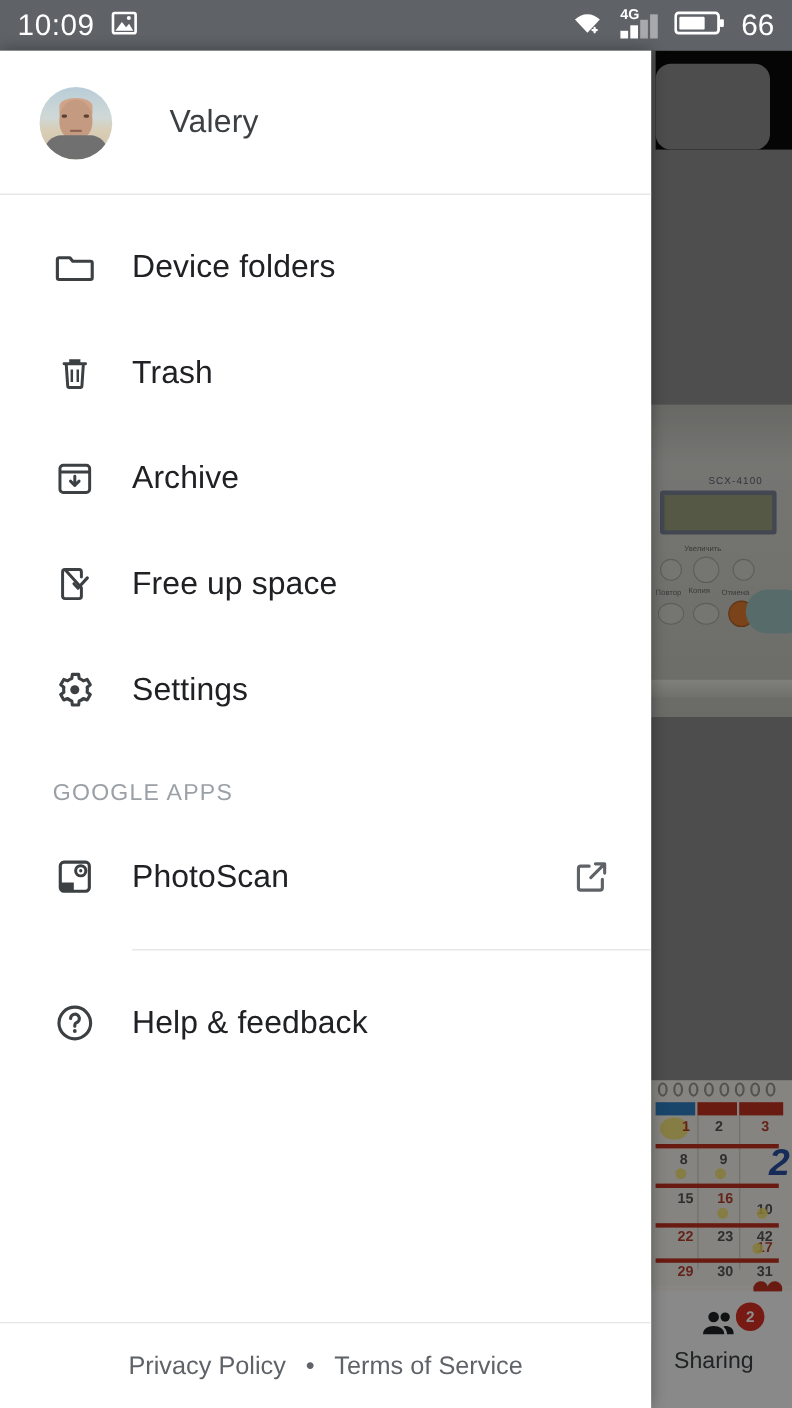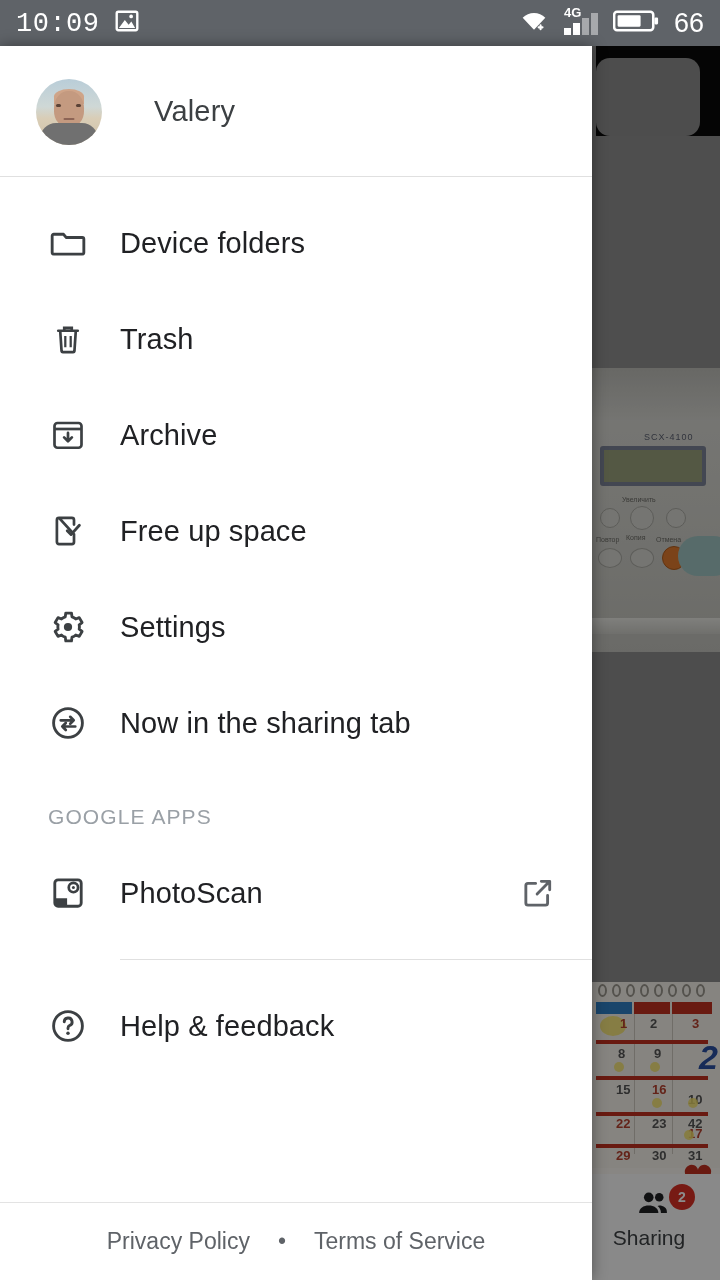--- a/index.html
+++ b/index.html
@@ -178,21 +178,21 @@
   }
 
   
   #status-bar{
     position:absolute; left:0; top:0; width:720px; height:46px;
     background:#5f6368; color:#fff;
     display:flex; align-items:center; padding:0 16px;
     z-index:40;
   }
   #status-time{ font-size:27px; letter-spacing:.5px; }
-  #status-left{ display:flex; align-items:flex-end; gap:14px;font-family:Liberation Mono, monospace; }
+  #status-left{ display:flex; align-items:flex-start; gap:14px; }
   #status-right{ margin-left:auto; display:flex; align-items:center; gap:15px; }
   #battery-pct{ font-size:27px; }
   .sig-bar{ width:7px; background:#fff; display:inline-block; }
 
   
   #drawer{
     position:absolute; left:0; top:46px; width:592px; height:1234px;
     background:#ffffff; z-index:50;
     display:flex; flex-direction:column;
     box-shadow:0 0 14px rgba(0,0,0,.4);
@@ -262,21 +262,21 @@
   .section-header span{
     font-size:21px; color:#9aa0a6; letter-spacing:1.1px;
   }
 
   .inset-divider{
     height:1px; background:#e0e0e0; margin:18px 0 18px 120px;
   }
 
   #footer{
     flex:0 0 78px; border-top:1px solid #e3e3e3;
-    display:flex; align-items:center; justify-content:center; gap:28px;
+    display:flex; align-items:center; justify-content:center; gap:18px;
   }
   #footer a{
     font-size:23px; color:#5f6368; text-decoration:none;
   }
   #footer .dot{ font-size:23px; color:#5f6368; }
 </style>
 </head>
 <body>
 
 <div id="bg-layer">
@@ -485,30 +485,20 @@
       <span class="menu-icon">
         <svg viewBox="0 0 24 24" width="38" height="38" aria-hidden="true">
           <path d="M19.2 12c0-.5-.05-.95-.14-1.4l1.84-1.4-1.8-3.1-2.18.85a6.6 6.6 0 0 0-2.4-1.4L14.2 3.2h-3.6l-.33 2.35a6.6 6.6 0 0 0-2.4 1.4L5.7 6.1l-1.8 3.1 1.84 1.4c-.09.45-.14.9-.14 1.4s.05.95.14 1.4L3.9 14.8l1.8 3.1 2.17-.85a6.6 6.6 0 0 0 2.4 1.4l.33 2.35h3.6l.32-2.35a6.6 6.6 0 0 0 2.4-1.4l2.18.85 1.8-3.1-1.84-1.4c.09-.45.14-.9.14-1.4z" fill="none" stroke="#3c4043" stroke-width="1.8" stroke-linejoin="round"></path>
           <circle cx="12" cy="12" r="2.6" fill="#3c4043"></circle>
         </svg>
       </span>
       <span class="menu-label">Settings</span>
     </div>
 
 
-    <div class="menu-item">
-      <span class="menu-icon">
-        <svg viewBox="0 0 24 24" width="38" height="38" aria-hidden="true">
-          <circle cx="12" cy="12" r="9.1" fill="none" stroke="#3c4043" stroke-width="1.8"></circle>
-          <path d="M7.4 10.3h8.2M13.4 8.1l2.2 2.2-2.2 2.2" fill="none" stroke="#3c4043" stroke-width="1.7" stroke-linecap="round" stroke-linejoin="round"></path>
-          <path d="M16.6 14.2H8.4m2.2-2.2-2.2 2.2 2.2 2.2" fill="none" stroke="#3c4043" stroke-width="1.7" stroke-linecap="round" stroke-linejoin="round"></path>
-        </svg>
-      </span>
-      <span class="menu-label">Now in the sharing tab</span>
-    </div>
 
     <div class="section-header">
       <span>GOOGLE APPS</span>
     </div>
 
     <div class="menu-item">
       <span class="menu-icon">
         <svg viewBox="0 0 24 24" width="36" height="36" aria-hidden="true">
           <rect x="3.2" y="3.2" width="17.6" height="17.6" rx="2.2" fill="none" stroke="#3c4043" stroke-width="1.9"></rect>
           <path d="M3.2 15.5h8.2v5.3H5.4a2.2 2.2 0 0 1-2.2-2.2z" fill="#3c4043"></path>

